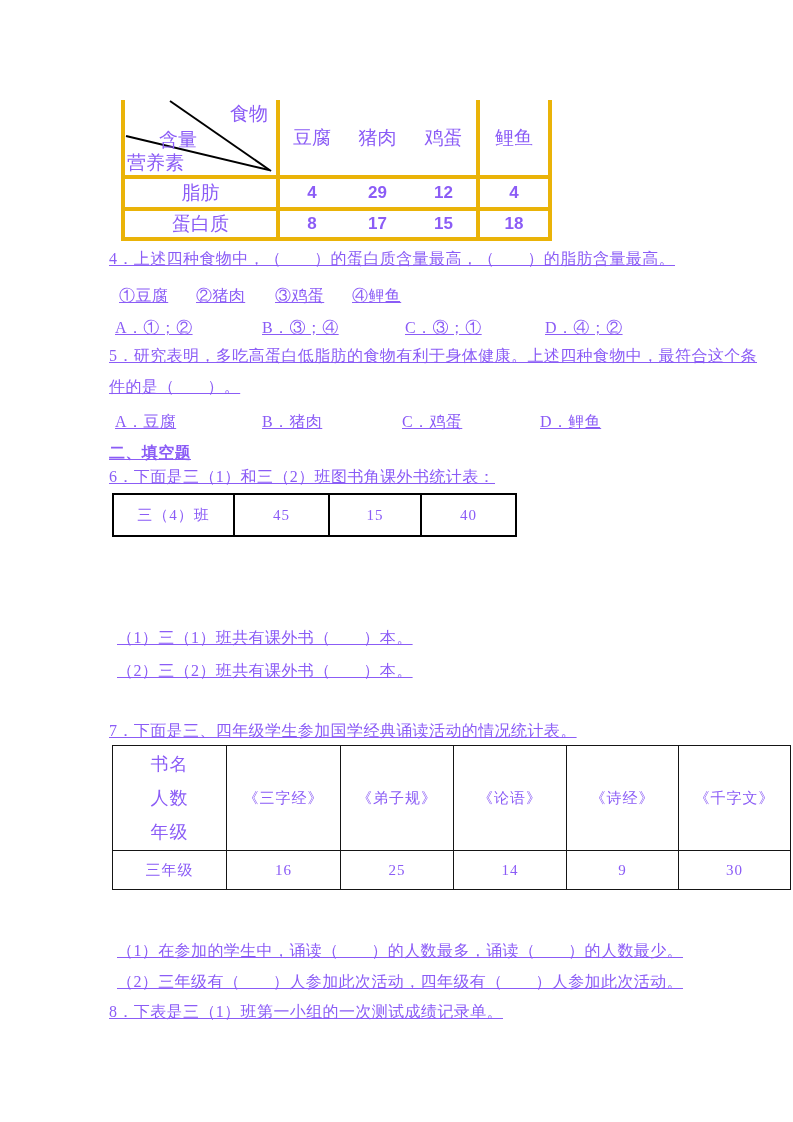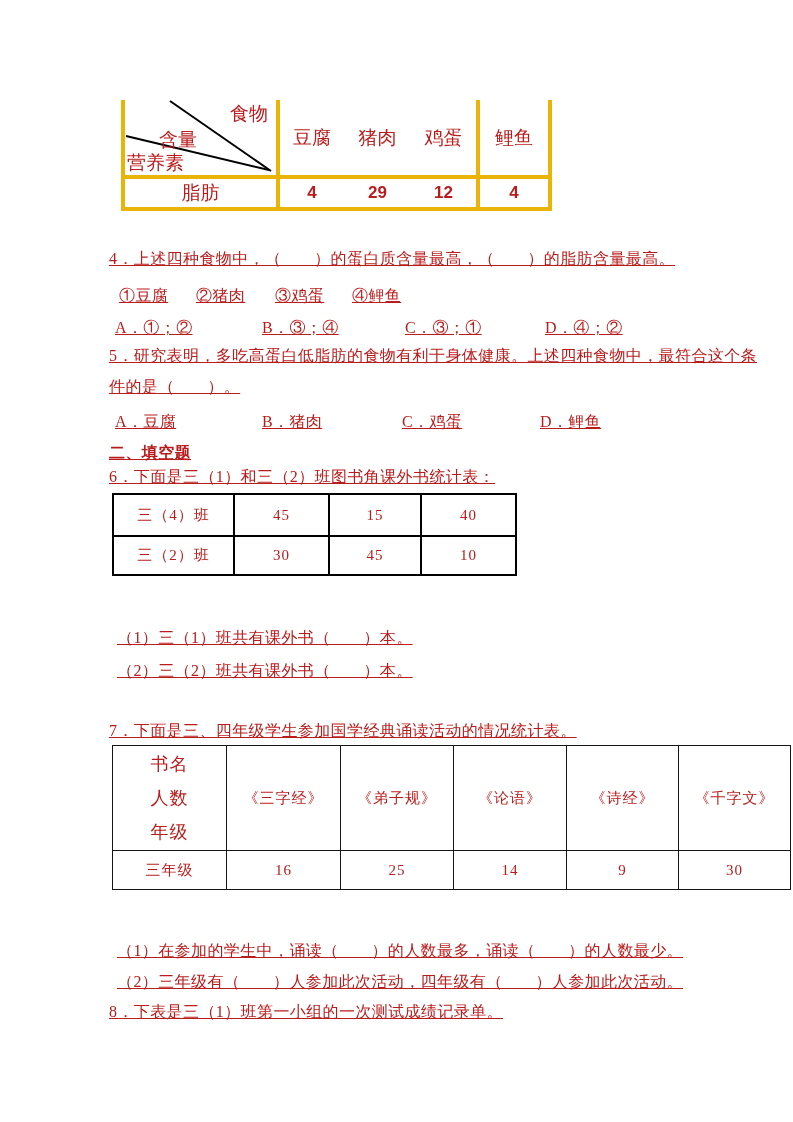--- a/index.html
+++ b/index.html
@@ -1,20 +1,20 @@
 <!DOCTYPE html>
 <html><head>
 <meta charset="utf-8">
 <style>
   html,body { margin:0; padding:0; background:#ffffff; }
   .page {
     position:relative;
     width:793px; height:1122px;
     background:#ffffff;
-    color:#b91c1c;
+    color:#8b5cf6;
     font-family:"Liberation Serif","DejaVu Serif",serif;
     overflow:hidden;
   }
   .line {
     position:absolute;
     font-size:16px;
     line-height:19px;
     white-space:nowrap;
     letter-spacing:0.4px;
     text-decoration:underline;
@@ -83,20 +83,27 @@
       <td class="nl">鸡蛋</td>
       <td>鲤鱼</td>
     </tr>
     <tr style="height:32px">
       <td>脂肪</td>
       <td class="num nr">4</td>
       <td class="num nl nr">29</td>
       <td class="num nl">12</td>
       <td class="num">4</td>
     </tr>
+    <tr style="height:28px">
+      <td>蛋白质</td>
+      <td class="num nr">8</td>
+      <td class="num nl nr">17</td>
+      <td class="num nl">15</td>
+      <td class="num">18</td>
+    </tr>
   </tbody>
     </table>
 
   <div class="line" style="left:109px; top:249px">4．上述四种食物中，（　　）的蛋白质含量最高，（　　）的脂肪含量最高。</div>
   <div class="line" style="left:119px; top:286px">①豆腐</div>
   <div class="line" style="left:196px; top:286px">②猪肉</div>
   <div class="line" style="left:275px; top:286px">③鸡蛋</div>
   <div class="line" style="left:352px; top:286px">④鲤鱼</div>
   <div class="line" style="left:115px; top:318px">A．①；②</div>
   <div class="line" style="left:262px; top:318px">B．③；④</div>
@@ -120,26 +127,20 @@
         <col style="width:95px">
         <col style="width:92px">
         <col style="width:95px">
     </colgroup>
     <tbody>
     <tr style="height:42px">
       <td>三（4）班</td>
       <td>45</td>
       <td>15</td>
       <td>40</td>
-    </tr>
-    <tr style="height:39px">
-      <td>三（2）班</td>
-      <td>30</td>
-      <td>45</td>
-      <td>10</td>
     </tr>
   </tbody>
     </table>
 
   <div class="line" style="left:117px; top:628px">（1）三（1）班共有课外书（　　）本。</div>
   <div class="line" style="left:117px; top:661px">（2）三（2）班共有课外书（　　）本。</div>
 
   <div class="line" style="left:109px; top:721px">7．下面是三、四年级学生参加国学经典诵读活动的情况统计表。</div>
 
   <table class="t7">

